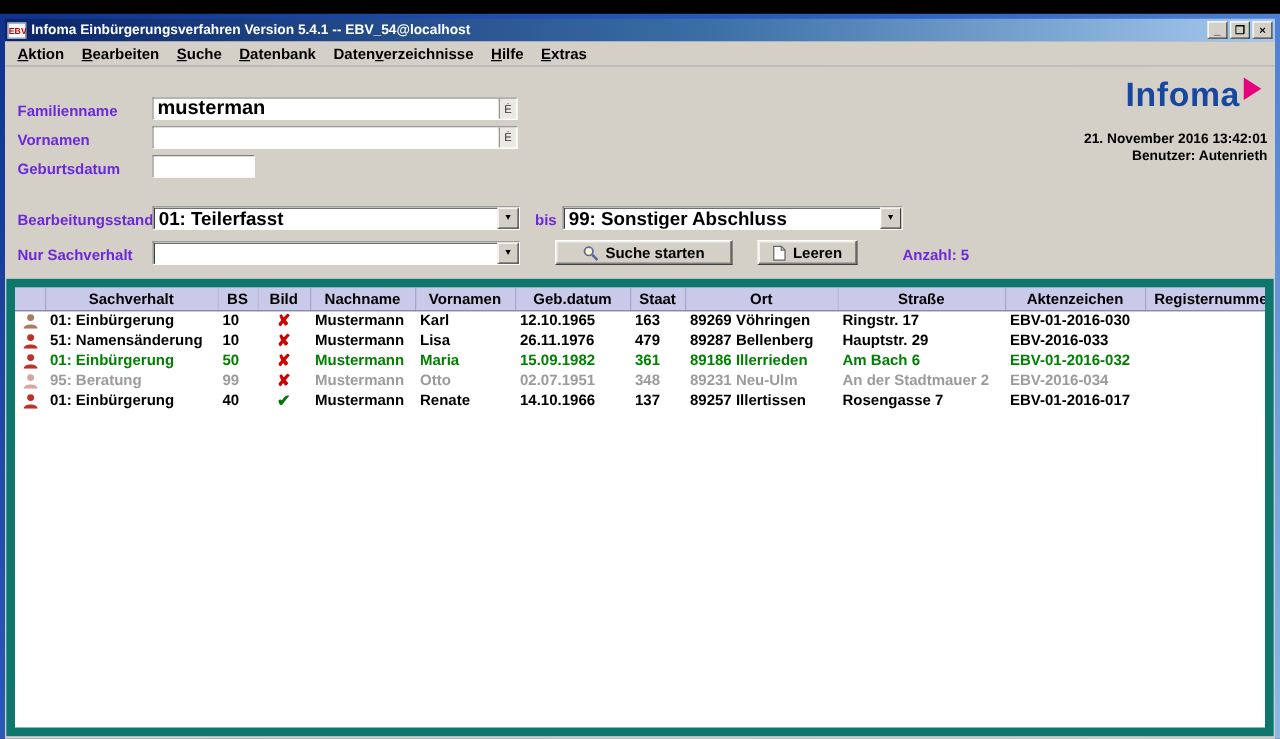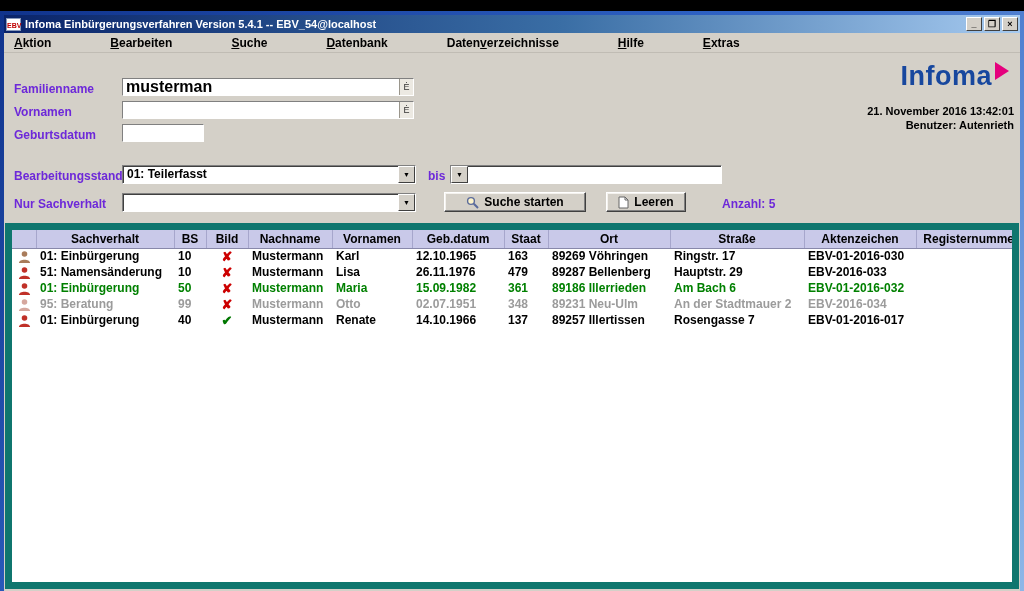--- a/index.html
+++ b/index.html
@@ -33,21 +33,20 @@
     border-top:1px solid #fff; border-left:1px solid #fff;
     border-right:1px solid #404040; border-bottom:1px solid #404040;
     font-size:9px; line-height:12px; text-align:center; font-weight:bold;
     cursor:default;
   }
   
   .menubar {
     height:20px; background:#d4d0c8; display:flex; align-items:center;
     font-size:12px; font-weight:bold; color:#000; padding-left:4px;
     border-bottom:1px solid #c0bcb4;
-    gap:45px;
   }
   .menu-item { padding:2px 8px 2px 6px; cursor:default; }
   .menu-item u { text-decoration:underline; }
   
   .client { position:relative; width:1016px; height:539px; background:#d4d0c8; }
   .lbl { position:absolute; font-size:12px; font-weight:bold; color:#6d28d9; white-space:nowrap; }
   .field-wrap {
     position:absolute; display:flex; height:18px; background:#fff;
     border-top:1px solid #808080; border-left:1px solid #808080;
     border-bottom:1px solid #fff; border-right:1px solid #fff;
@@ -68,21 +67,21 @@
   .logo-tri { position:absolute; right:-18px; top:1px; }
   .info-line { position:absolute; right:6px; font-size:11px; font-weight:bold; color:#000; white-space:nowrap; }
   
   .combo {
     position:absolute; height:19px; display:flex; background:#fff;
     border-top:1px solid #808080; border-left:1px solid #808080;
     border-bottom:1px solid #fff; border-right:1px solid #fff;
     box-shadow: inset 1px 1px 0 #404040;
     cursor:default;
   }
-  .combo-text { flex:1; font-size:12px; font-weight:bold; padding:1px 4px; white-space:nowrap; overflow:hidden; }
+  .combo-text { flex:1; font-size:15px; font-weight:bold; padding:1px 4px; white-space:nowrap; overflow:hidden; }
   .combo-arrow {
     width:17px; background:#d4d0c8; text-align:center; font-size:7px; line-height:15px; color:#000;
     border-top:1px solid #fff; border-left:1px solid #fff;
     border-right:1px solid #404040; border-bottom:1px solid #404040;
   }
   
   .btn {
     position:absolute; height:20px; display:flex; align-items:center; justify-content:center; gap:5px;
     background:#d4d0c8; font-family:"Liberation Sans",sans-serif;
     font-size:12px; font-weight:bold; color:#000;
@@ -171,20 +170,21 @@
     <span class="info-line" style="top:52px;">21. November 2016 13:42:01</span>
     <span class="info-line" style="top:66px;">Benutzer: Autenrieth</span>
 
     <span class="lbl" style="left:10px; top:116px;">Bearbeitungsstand</span>
     <div class="combo" style="left:118px; top:112px; width:294px;">
       <span class="combo-text">01: Teilerfasst</span>
       <span class="combo-arrow">▼</span>
     </div>
     <span class="lbl" style="left:424px; top:116px;">bis</span>
     <div class="combo" style="left:446px; top:112px; width:272px;">
+      <span class="combo-text">99: Sonstiger Abschluss</span>
       <span class="combo-arrow">▼</span>
     </div>
 
     <span class="lbl" style="left:10px; top:144px;">Nur Sachverhalt</span>
     <div class="combo" style="left:118px; top:140px; width:294px;">
       <span class="combo-text"></span>
       <span class="combo-arrow">▼</span>
     </div>
 
     <button class="btn" style="left:440px; top:139px; width:142px;">

